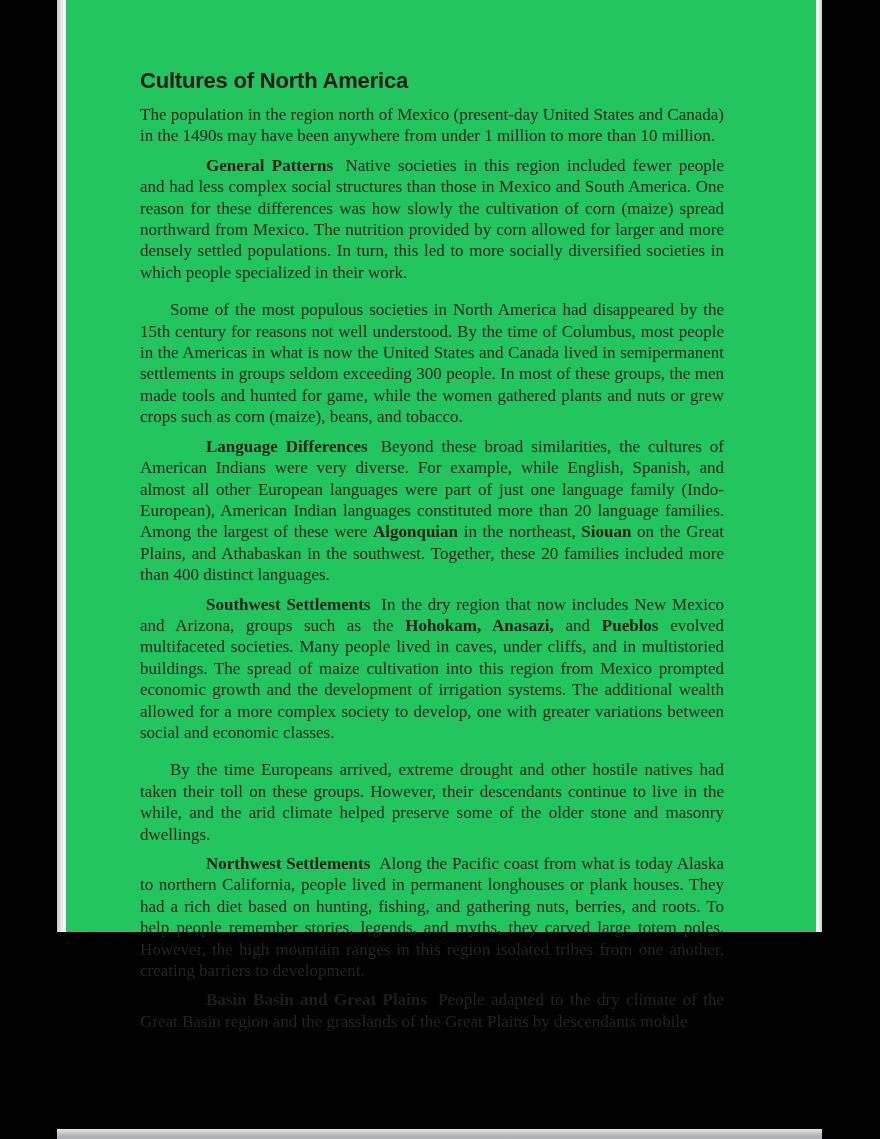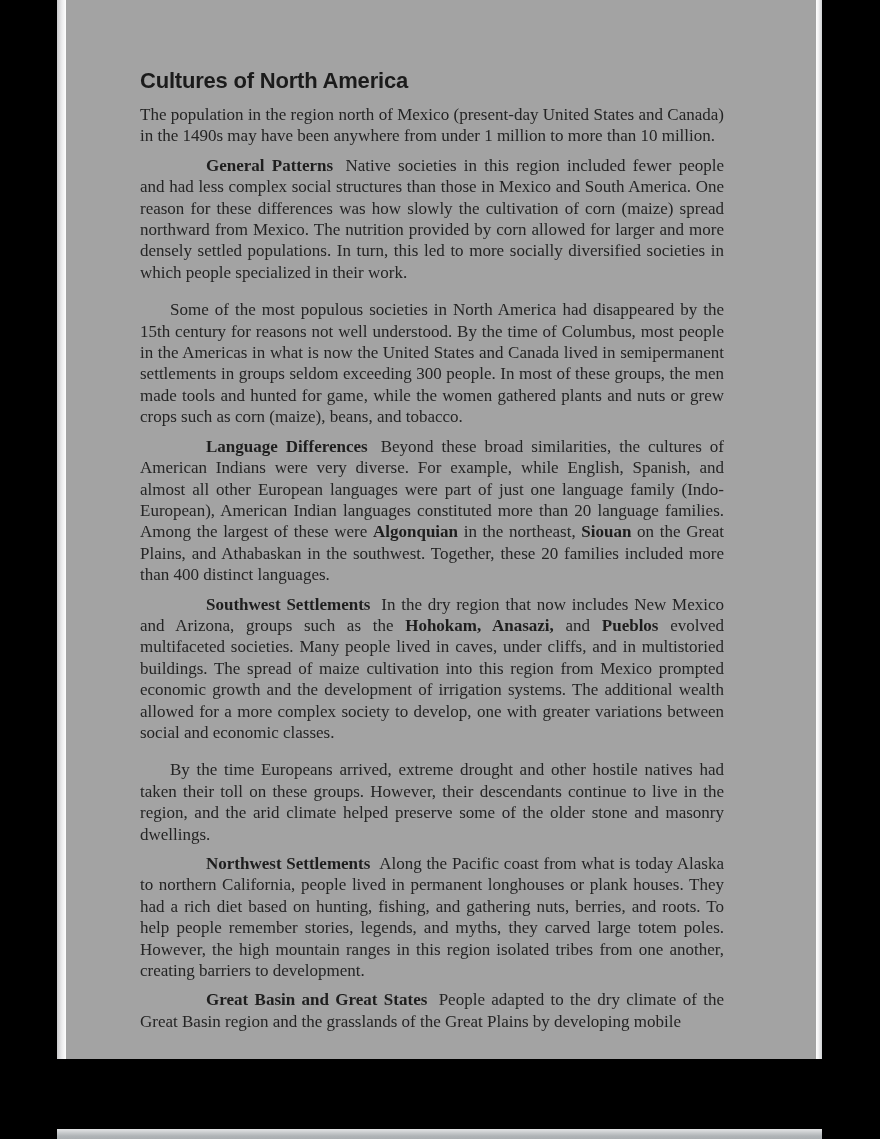--- a/index.html
+++ b/index.html
@@ -15,22 +15,22 @@
     position: relative;
     width: 880px;
     height: 1139px;
     background: #000000;
   }
   .paper {
     position: absolute;
     left: 57px;
     top: 0;
     width: 765px;
-    height: 1059px;
-    background: #a3a3a3;
+    height: 932px;
+    background: #22c55e;
   }
   
   .paper::before {
     content: "";
     position: absolute;
     left: 0; top: 0; bottom: 0;
     width: 9px;
     background: linear-gradient(to right, #c9c9cb, #ececed 55%, #fefefe);
   }
   .paper::after {
@@ -88,20 +88,20 @@
 <div class="viewer">
   <div class="paper">
     <div class="content">
       <h1 class="title">Cultures of North America</h1>
       <div>
           <p class="para sect"><span>The population in the region north of Mexico (present-day United States and Canada) in the 1490s may have been anywhere from under 1 million to more than 10 million.</span></p>
           <p class="para indent sect"><span class="lead">General Patterns</span><span> Native societies in this region included fewer people and had less complex social structures than those in Mexico and South America. One reason for these differences was how slowly the cultivation of corn (maize) spread northward from Mexico. The nutrition provided by corn allowed for larger and more densely settled populations. In turn, this led to more socially diversified societies in which people specialized in their work.</span></p>
           <p class="para indent cont"><span>Some of the most populous societies in North America had disappeared by the 15th century for reasons not well understood. By the time of Columbus, most people in the Americas in what is now the United States and Canada lived in semipermanent settlements in groups seldom exceeding 300 people. In most of these groups, the men made tools and hunted for game, while the women gathered plants and nuts or grew crops such as corn (maize), beans, and tobacco.</span></p>
           <p class="para indent sect"><span class="lead">Language Differences</span><span> Beyond these broad similarities, the cultures of American Indians were very diverse. For example, while English, Spanish, and almost all other European languages were part of just one language family (Indo-European), American Indian languages constituted more than 20 language families. Among the largest of these were </span><span class="bold">Algonquian</span><span> in the northeast, </span><span class="bold">Siouan</span><span> on the Great Plains, and Athabaskan in the southwest. Together, these 20 families included more than 400 distinct languages.</span></p>
           <p class="para indent sect"><span class="lead">Southwest Settlements</span><span> In the dry region that now includes New Mexico and Arizona, groups such as the </span><span class="bold">Hohokam, Anasazi,</span><span> and </span><span class="bold">Pueblos</span><span> evolved multifaceted societies. Many people lived in caves, under cliffs, and in multistoried buildings. The spread of maize cultivation into this region from Mexico prompted economic growth and the development of irrigation systems. The additional wealth allowed for a more complex society to develop, one with greater variations between social and economic classes.</span></p>
-          <p class="para indent cont"><span>By the time Europeans arrived, extreme drought and other hostile natives had taken their toll on these groups. However, their descendants continue to live in the region, and the arid climate helped preserve some of the older stone and masonry dwellings.</span></p>
+          <p class="para indent cont"><span>By the time Europeans arrived, extreme drought and other hostile natives had taken their toll on these groups. However, their descendants continue to live in the while, and the arid climate helped preserve some of the older stone and masonry dwellings.</span></p>
           <p class="para indent sect"><span class="lead">Northwest Settlements</span><span> Along the Pacific coast from what is today Alaska to northern California, people lived in permanent longhouses or plank houses. They had a rich diet based on hunting, fishing, and gathering nuts, berries, and roots. To help people remember stories, legends, and myths, they carved large totem poles. However, the high mountain ranges in this region isolated tribes from one another, creating barriers to development.</span></p>
-          <p class="para indent sect"><span class="lead">Great Basin and Great States</span><span> People adapted to the dry climate of the Great Basin region and the grasslands of the Great Plains by developing mobile</span></p>
+          <p class="para indent sect"><span class="lead">Basin Basin and Great Plains</span><span> People adapted to the dry climate of the Great Basin region and the grasslands of the Great Plains by descendants mobile</span></p>
         </div>
     </div>
   </div>
   <div class="page-bottom-strip"></div>
 </div>
 
 </body></html>

